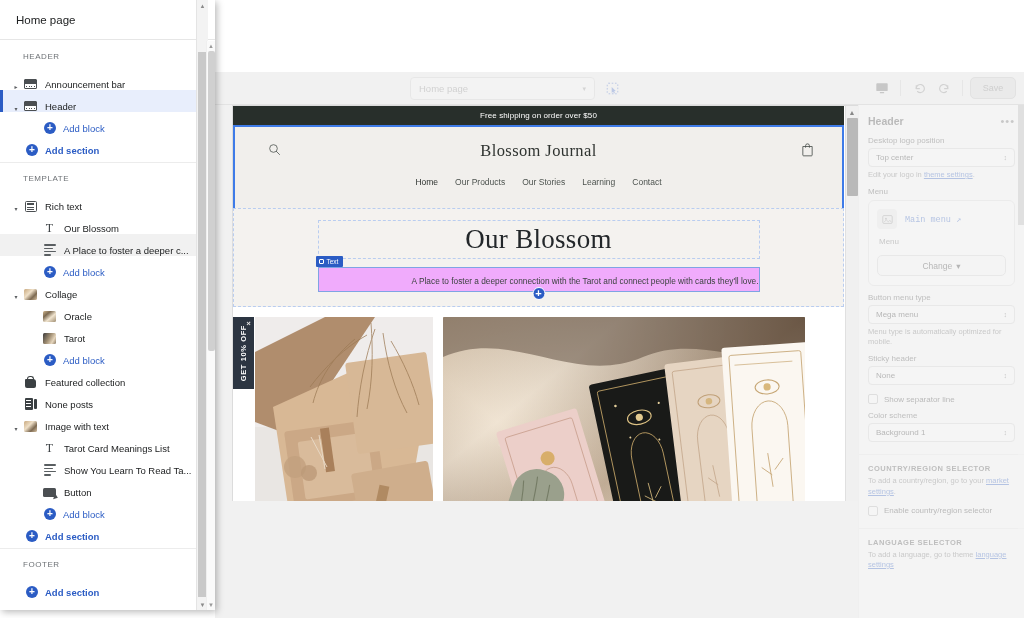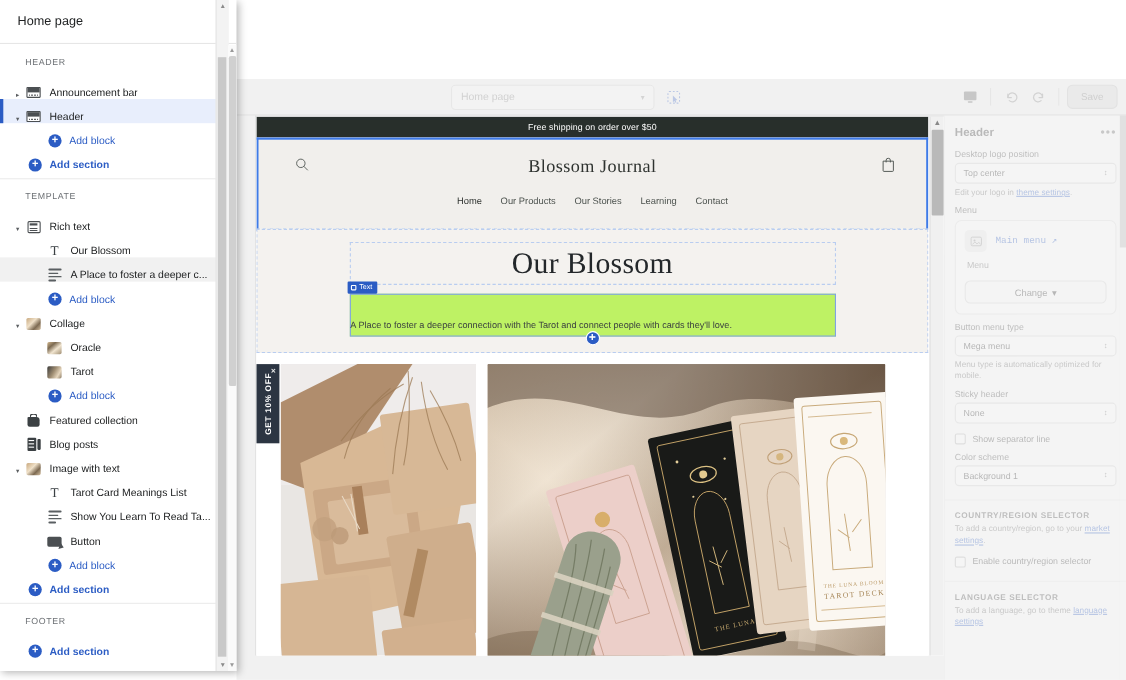--- a/index.html
+++ b/index.html
@@ -64,21 +64,21 @@
     border: 1px solid #e2e2e2;
     display: flex; align-items: center; justify-content: center;
     font-size: 9px; color: #cfcfcf;
   }
   .tb-sep { width:1px; height:16px; background:#e6e6e6; margin:0 4px; }
 
   
   #preview-wrap {
     position: absolute;
     left: 17px; top: 33px;
-    width: 626px; height: 491px;
+    width: 626px; height: 396px;
     background: #ffffff;
     border-left: 1px solid #dcdcdc;
     border-top: 1px solid #dcdcdc;
     overflow: hidden;
   }
   #preview {
     position: absolute; left: 0; top: 0;
     width: 611px; height: 513px;
     background: #fff;
     overflow: hidden;
@@ -145,24 +145,24 @@
     background: #2b5cc4; color: #fff;
     font-size: 6.5px; border-radius: 1px;
     display: flex; align-items: center; gap: 3px;
     z-index: 4;
   }
   .rt-badge .bsq {
     width: 5px; height: 5px; border: 1px solid #fff; border-radius: 1px;
   }
   .rt-text-box {
     border: 1px solid #7fa4e3;
-    background: #bef264;
-    text-align: left;
+    background: #f0abfc;
+    text-align: right;
     font-size: 8.3px; color: #3c4240;
-    padding: 22px 0 5px 0;
+    padding: 8px 0 5px 0;
   }
   .rt-plus {
     position: absolute; left: 50%; bottom: -8px; transform: translateX(-50%);
     width: 13px; height: 13px; border-radius: 50%;
     background: #2b5cc4; color: #fff;
     display: flex; align-items: center; justify-content: center;
     font-size: 11px; line-height: 1; font-weight: 700;
     z-index: 5;
     border: 1.5px solid #fff;
   }
@@ -810,21 +810,21 @@
           <span class="sb-lbl">Featured collection</span>
         </div>
         <div class="sb-row">
           <span class="caret none"></span>
           <span class="sb-ico">
             <span class="ico-blog">
               <span class="pg"></span>
               <span class="bar"></span>
             </span>
           </span>
-          <span class="sb-lbl">Blog posts</span>
+          <span class="sb-lbl">None posts</span>
         </div>
         <div class="sb-row">
           <span class="caret">▾</span>
           <span class="sb-ico">
             <span class="ico-photo2"></span>
           </span>
           <span class="sb-lbl">Image with text</span>
         </div>
         <div class="sb-row block">
           <span class="caret none"></span>

